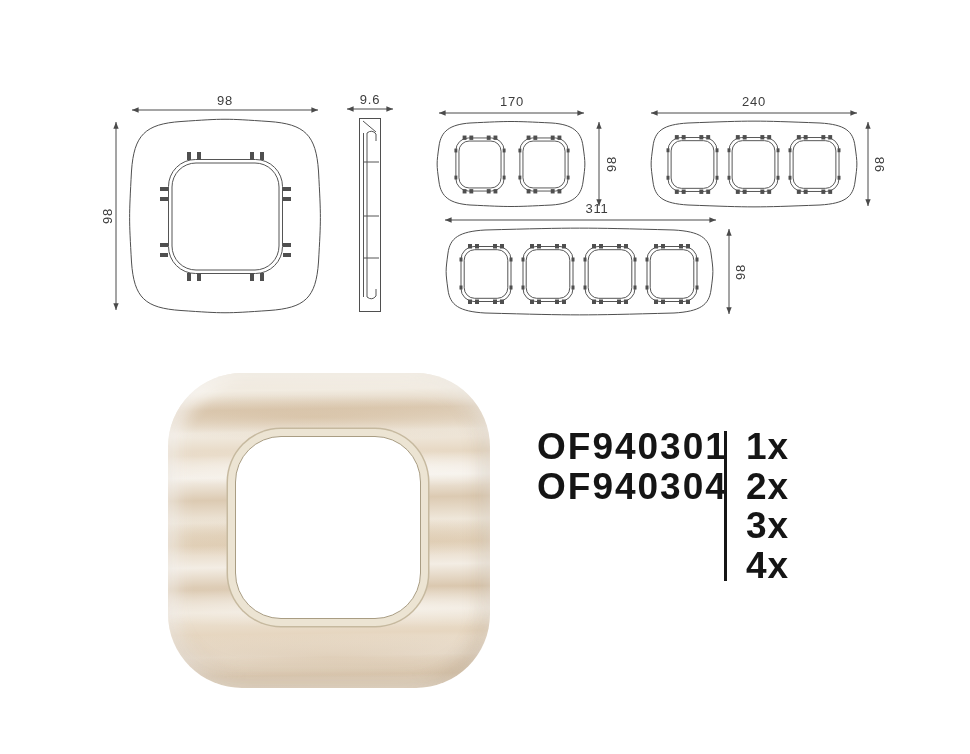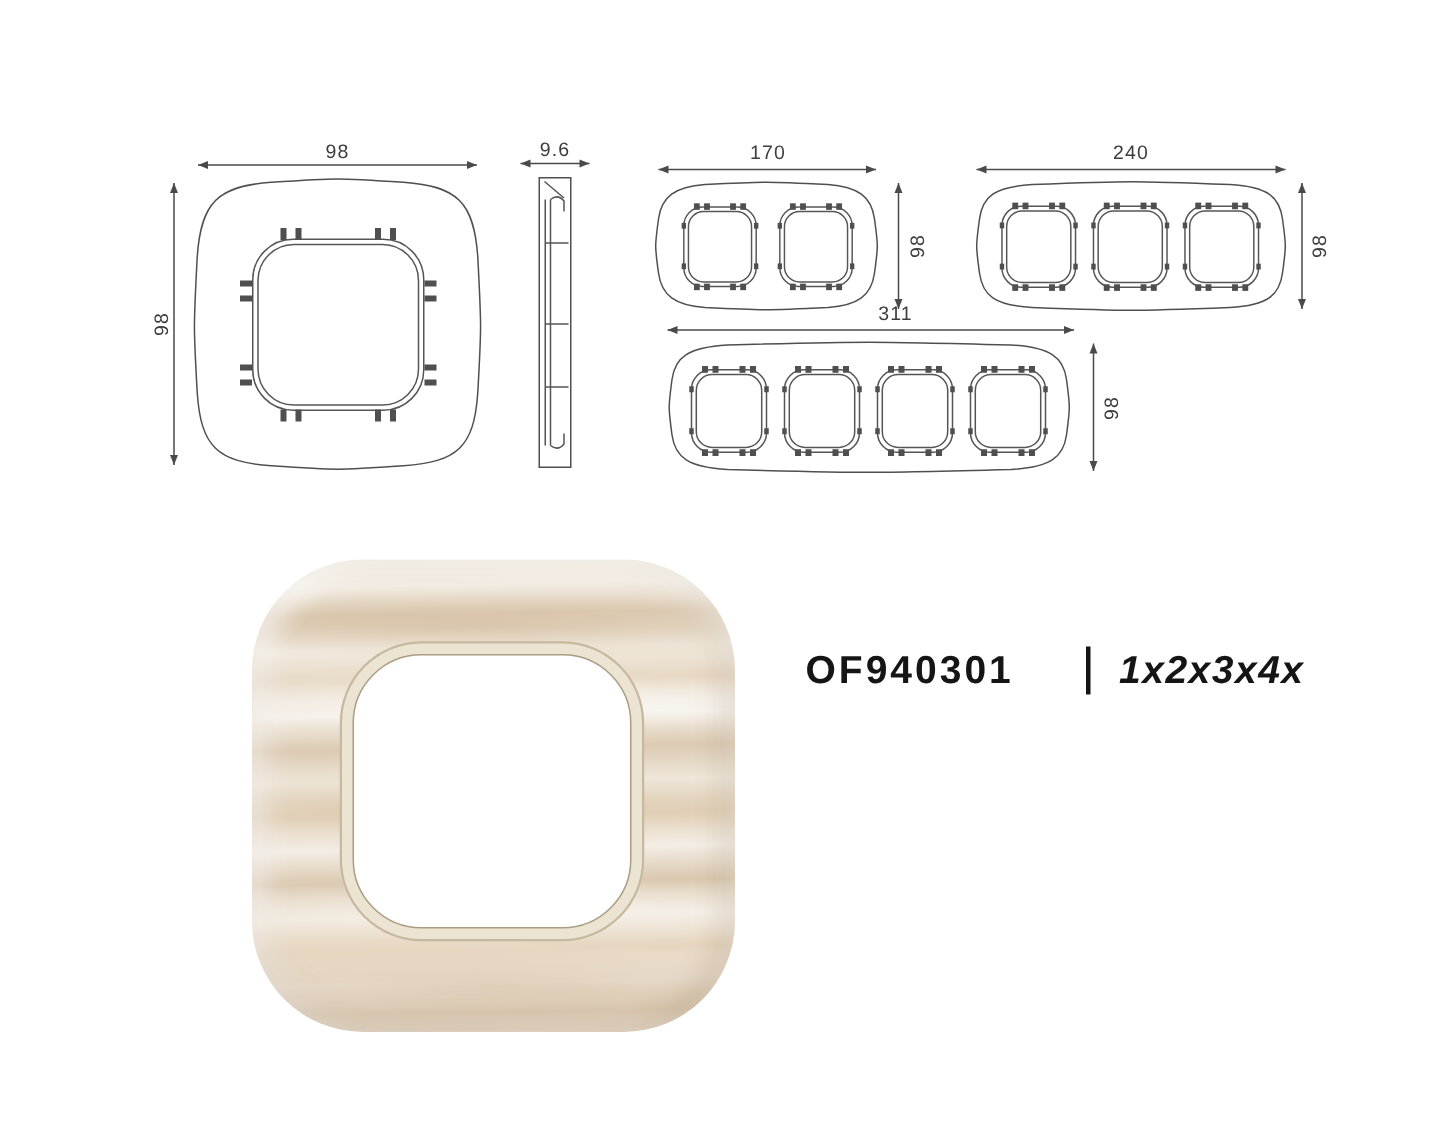--- a/index.html
+++ b/index.html
@@ -33,22 +33,22 @@
       inset 12px 0 16px rgba(255,255,255,0.40);
   }
   .wood-opening{
     position:absolute;left:67px;top:63px;width:184px;height:181px;border-radius:46px;
     background:#fff;border:1.5px solid #a99d83;
     box-shadow:0 0 0 7px #ece4d3, 0 0 0 8.5px #c6b99f;
   }
   
   .order-table{position:absolute;left:537px;top:427px;display:flex;align-items:stretch;color:#151515;}
   .code-col{display:flex;flex-direction:column;width:187px;}
-  .qty-col{display:flex;flex-direction:row;margin-left:19px;font-style:italic;}
-  .code,.qty{font-size:26px;font-weight:700;line-height:39.6px;letter-spacing:2px;white-space:nowrap;}
+  .qty-col{display:flex;flex-direction:column;margin-left:19px;}
+  .code,.qty{font-size:37px;font-weight:700;line-height:39.6px;letter-spacing:2px;white-space:nowrap;}
   .qty{letter-spacing:1px;}
   .rule{width:3px;background:#151515;margin:4px 0;}
 </style>
 </head>
 <body>
 
 <div class="canvas">
 
   <svg class="drawings" width="970" height="360" viewBox="0 0 970 360">
     <defs>
@@ -165,20 +165,21 @@
     </g>
   </svg>
 
   <div class="wood-frame">
     <div class="wood-opening"></div>
   </div>
 
   <div class="order-table">
     <div class="code-col">
       <div class="code">OF940301</div>
+      <div class="code">OF940304</div>
     </div>
     <div class="rule"></div>
     <div class="qty-col">
       <div class="qty">1x</div>
       <div class="qty">2x</div>
       <div class="qty">3x</div>
       <div class="qty">4x</div>
     </div>
   </div>
 

